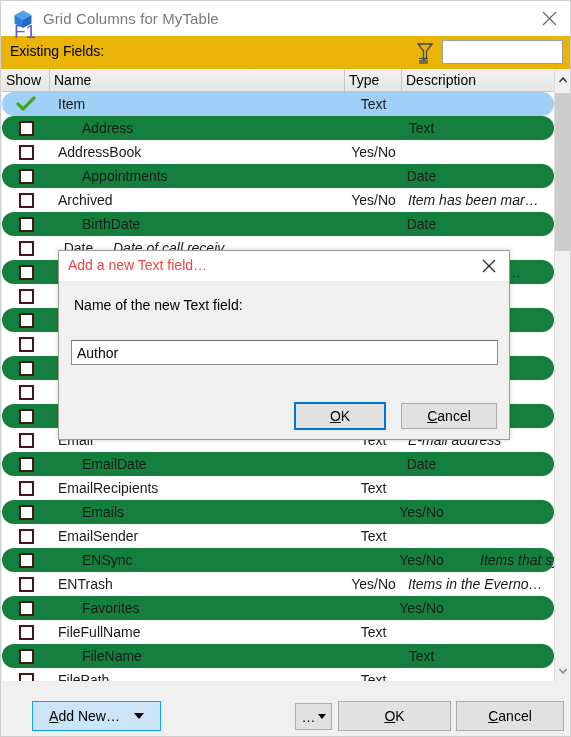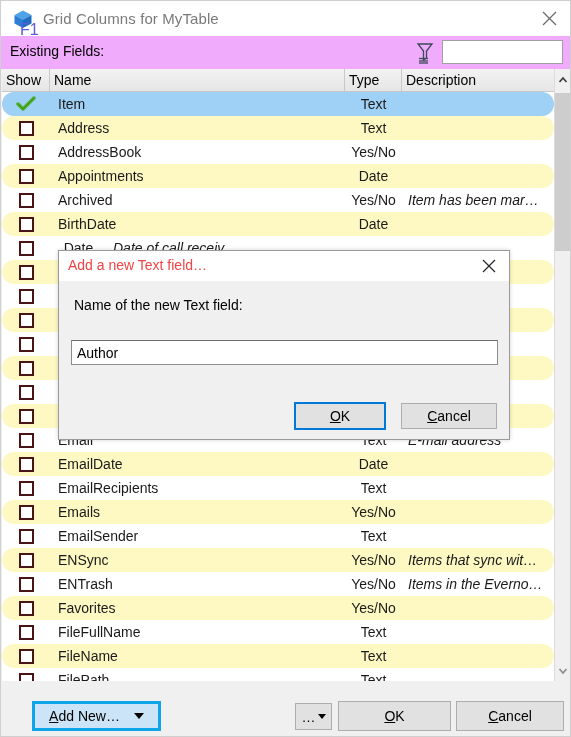--- a/index.html
+++ b/index.html
@@ -54,21 +54,21 @@
     cursor: default;
   }
   .title-close svg { display: block; }
 
   
   .fieldsbar {
     position: absolute;
     left: 0; top: 35px;
     width: 571px;
     height: 33px;
-    background: #f0abfc;
+    background: #eab308;
     box-sizing: border-box;
   }
   .fields-label {
     position: absolute;
     left: 9px; top: 7px;
     font-size: 14px;
     color: #000000;
     white-space: nowrap;
   }
   .filter-icon {
@@ -135,21 +135,21 @@
   }
   .row {
     position: relative;
     height: 24px;
     display: flex;
     align-items: center;
     box-sizing: border-box;
     background: #ffffff;
     border-radius: 12px;
   }
-  .row.alt { background: #fef9c3; }
+  .row.alt { background: #15803d; gap: 24px; }
   .row.selected { background: #9fd0f5; }
 
   .c-show {
     width: 48px;
     display: flex;
     align-items: center;
     justify-content: center;
     flex: 0 0 auto;
   }
   .c-name {
@@ -227,43 +227,43 @@
   .bottombar {
     position: absolute;
     left: 1px; bottom: 0;
     width: 569px;
     height: 55px;
     background: #f0f0f0;
     box-sizing: border-box;
   }
   .f1-label {
     position: absolute;
-    left: 19px; top: 20px;
-    font-size: 16px;
+    left: 13px; top: 20px;
+    font-size: 19px;
     color: #5b5bdb;
   }
   .btn {
     font-family: "Liberation Sans", sans-serif;
     font-size: 14px;
     color: #000;
     background: #e1e1e1;
     border: 1px solid #adadad;
     box-sizing: border-box;
     display: flex;
     align-items: center;
     justify-content: center;
     cursor: default;
     position: absolute;
   }
   .btn u { text-decoration: underline; }
   .btn-addnew {
     left: 31px; top: 700px;
     width: 129px; height: 30px;
     background: #cce4f7;
-    border: 3px solid #0ea5e9;
+    border: 1px solid #0ea5e9;
     position: absolute;
     display: flex;
     align-items: center;
     justify-content: center;
     font-size: 14px;
     box-sizing: border-box;
   }
   .addnew-label { margin-right: 14px; }
   .caret {
     width: 0; height: 0;

